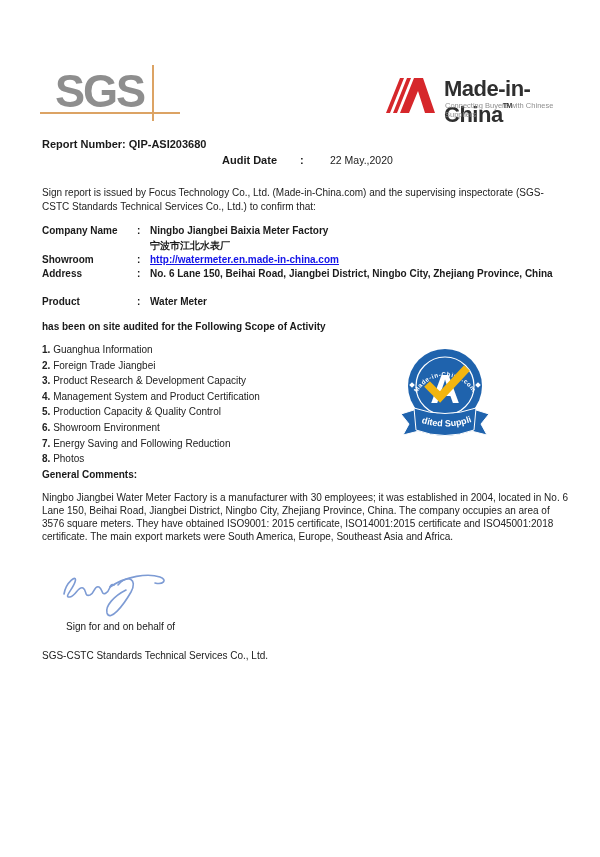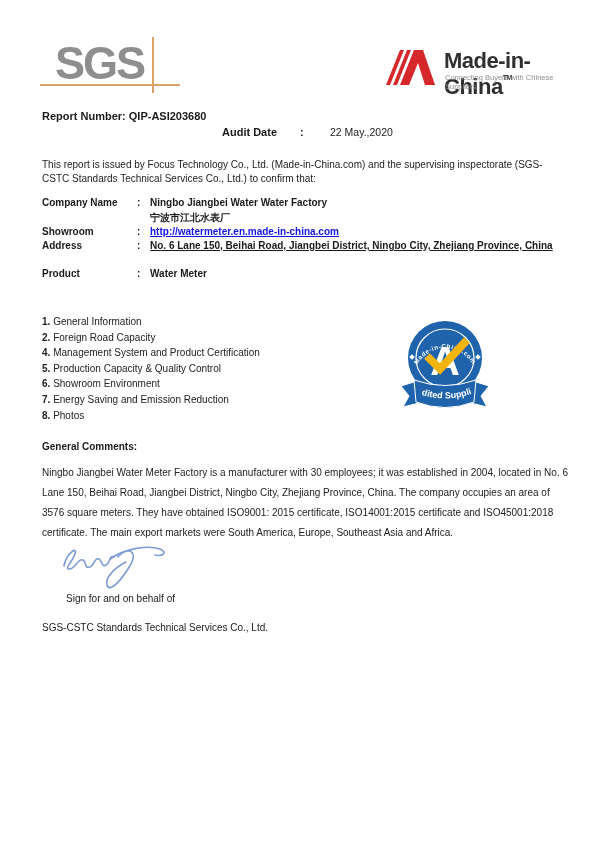--- a/index.html
+++ b/index.html
@@ -1,18 +1,18 @@
 <!DOCTYPE html>
 <html><head>
 <meta charset="utf-8">
 <style>
   * { margin:0; padding:0; box-sizing:border-box; -webkit-text-size-adjust:none; }
   html,body { background:#ffffff; }
   body { font-family:"Liberation Sans", sans-serif; color:#1a1a1a; }
-  .page { position:relative; width:600px; height:642px; background:#ffffff; overflow:hidden; }
+  .page { position:relative; width:600px; height:642px; background:#ffffff; overflow:hidden;margin-top:28px; }
 
   
   .sgs-logo-text { position:absolute; left:54px; top:36px; font-size:46px; font-weight:bold;
     color:#8e8e8e; letter-spacing:-2px; transform:scaleX(0.98); }
   .sgs-hline { position:absolute; left:40px; top:84px; width:140px; height:2px; background:#dca364; }
   .sgs-vline { position:absolute; left:152px; top:37px; width:2px; height:56px; background:#dca364; }
 
   .mic-logo { position:absolute; left:382px; top:42px; width:190px; height:45px; }
   .mic-m { position:absolute; left:0; top:2px; }
   .mic-name { position:absolute; left:62px; top:6px; font-size:22px; font-weight:bold; color:#2f2f2f; letter-spacing:-0.5px; }
@@ -35,21 +35,21 @@
   .link { color:#1414e8; text-decoration:underline; font-weight:bold; cursor:pointer; }
 
   .scope-heading { position:absolute; left:42px; top:293px; font-size:10px; font-weight:bold; }
   .scope-list { position:absolute; left:42px; top:316px; font-size:10px; }
   .scope-item { margin-bottom:4.6px; color:#222; }
   .scope-num { font-weight:bold; }
 
   .badge { position:absolute; left:394px; top:314px; width:102px; height:106px; }
 
   .comments-heading { position:absolute; left:42px; top:441px; font-size:10px; font-weight:bold; }
-  .comments-body { position:absolute; left:42px; top:463px; width:530px; font-size:10px; line-height:20px; color:#222; }
+  .comments-body { position:absolute; left:42px; top:463px; width:530px; font-size:10px; line-height:13px; color:#222; }
 
   .signature { position:absolute; left:52px; top:526px; width:130px; height:72px; }
   .signoff-1 { position:absolute; left:66px; top:593px; font-size:10px; }
   .signoff-2 { position:absolute; left:42px; top:622px; font-size:10px; }
 
   
   .stamp { position:absolute; left:46px; top:714px; width:114px; height:110px; }
   .stamp-overlay1 { position:absolute; left:30px; top:781px; font-size:6.4px; color:#8f9ac0; opacity:.9; white-space:nowrap; }
   .stamp-overlay2 { position:absolute; left:33px; top:792px; font-size:6.4px; color:#8f9ac0; opacity:.85; white-space:nowrap; }
 
@@ -84,53 +84,55 @@
     </svg>
     <div class="mic-name"><span>Made-in-China</span><span class="mic-tm">TM</span></div>
     <div class="mic-tagline">Connecting Buyers with Chinese Suppliers</div>
   </div>
 
   <div class="report-number">Report Number: QIP-ASI203680</div>
   <div class="audit-date-label">Audit Date</div>
   <div class="audit-date-colon">:</div>
   <div class="audit-date-value">22 May.,2020</div>
 
-  <div class="intro">This report is issued by Focus Technology Co., Ltd. (Made-in-China.com) and the supervising inspectorate (SGS-CSTC Standards Technical Services Co., Ltd.) to confirm that:</div>
+  <div class="intro">Sign report is issued by Focus Technology Co., Ltd. (Made-in-China.com) and the supervising inspectorate (SGS-CSTC Standards Technical Services Co., Ltd.) to confirm that:</div>
 
   <div class="info-row" style="top:197px;">
     <span class="info-label">Company Name</span>
     <span class="info-colon">:</span>
-    <span class="info-value">Ningbo Jiangbei Water Water Factory</span>
+    <span class="info-value">Ningbo Jiangbei Baixia Meter Factory</span>
   </div>
   <div class="info-row" style="top:211px;">
     <span class="info-value">宁波市江北水表厂</span>
   </div>
   <div class="info-row" style="top:226px;">
     <span class="info-label">Showroom</span>
     <span class="info-colon">:</span>
     <a class="info-value link">http://watermeter.en.made-in-china.com</a>
   </div>
   <div class="info-row" style="top:240px;">
     <span class="info-label">Address</span>
     <span class="info-colon">:</span>
-    <span class="info-value" style="width:408px;text-decoration:underline;">No. 6 Lane 150, Beihai Road, Jiangbei District, Ningbo City, Zhejiang Province, China</span>
+    <span class="info-value" style="width:408px;">No. 6 Lane 150, Beihai Road, Jiangbei District, Ningbo City, Zhejiang Province, China</span>
   </div>
   <div class="info-row" style="top:268px;">
     <span class="info-label">Product</span>
     <span class="info-colon">:</span>
     <span class="info-value">Water Meter</span>
   </div>
 
+  <div class="scope-heading">has been on site audited for the Following Scope of Activity</div>
   <div class="scope-list">
-    <div class="scope-item"><span class="scope-num">1.</span> <span>General Information</span></div>
-    <div class="scope-item"><span class="scope-num">2.</span> <span>Foreign Road Capacity</span></div>
+    <div class="scope-item"><span class="scope-num">1.</span> <span>Guanghua Information</span></div>
+    <div class="scope-item"><span class="scope-num">2.</span> <span>Foreign Trade Jiangbei</span></div>
+    <div class="scope-item"><span class="scope-num">3.</span> <span>Product Research &amp; Development Capacity</span></div>
     <div class="scope-item"><span class="scope-num">4.</span> <span>Management System and Product Certification</span></div>
     <div class="scope-item"><span class="scope-num">5.</span> <span>Production Capacity &amp; Quality Control</span></div>
     <div class="scope-item"><span class="scope-num">6.</span> <span>Showroom Environment</span></div>
-    <div class="scope-item"><span class="scope-num">7.</span> <span>Energy Saving and Emission Reduction</span></div>
+    <div class="scope-item"><span class="scope-num">7.</span> <span>Energy Saving and Following Reduction</span></div>
     <div class="scope-item"><span class="scope-num">8.</span> <span>Photos</span></div>
   </div>
 
   <div class="badge">
     <svg width="102" height="106" viewBox="0 0 102 106">
       <circle cx="51" cy="44" r="37" fill="#1f63ad"></circle>
       <circle cx="51" cy="44" r="29" fill="none" stroke="#ffffff" stroke-width="1.2"></circle>
       <defs>
         <path id="arcT" d="M 21.5,54 A 32,32 0 0 1 80.5,54"></path>
         <path id="ribT" d="M 25,80 Q 51,89 77,80"></path>

